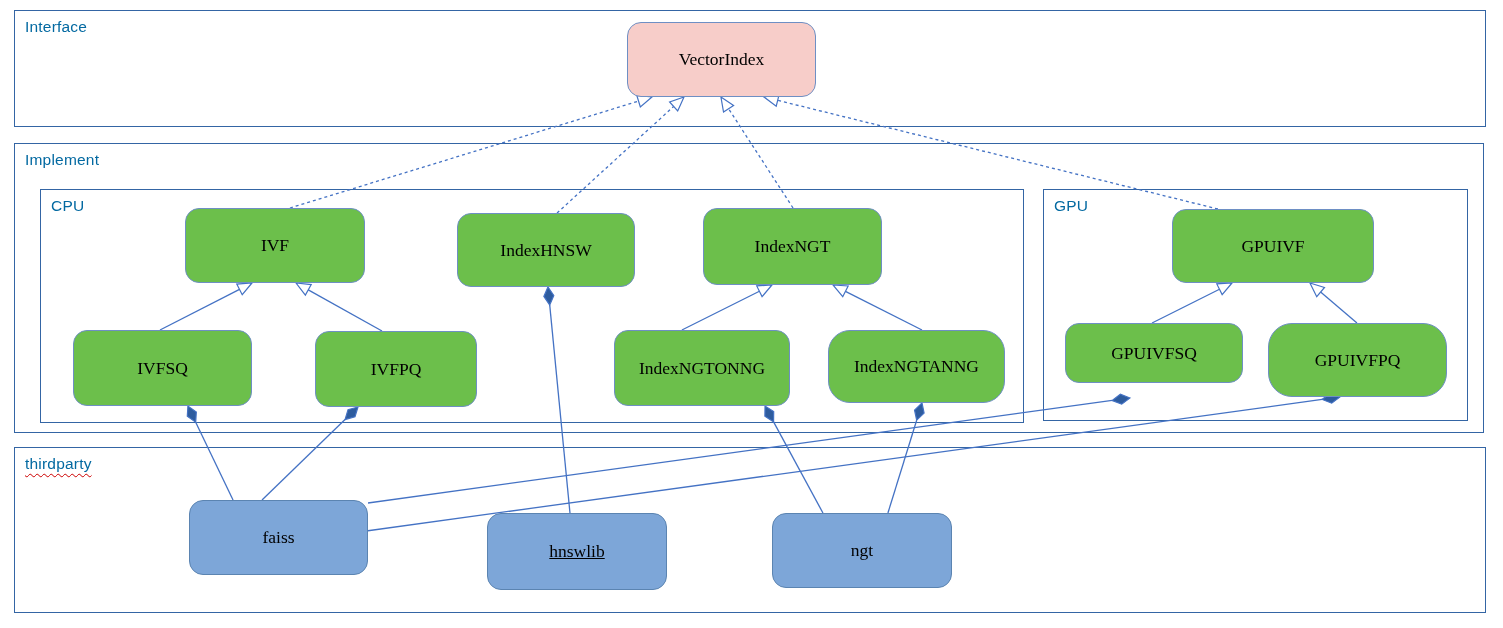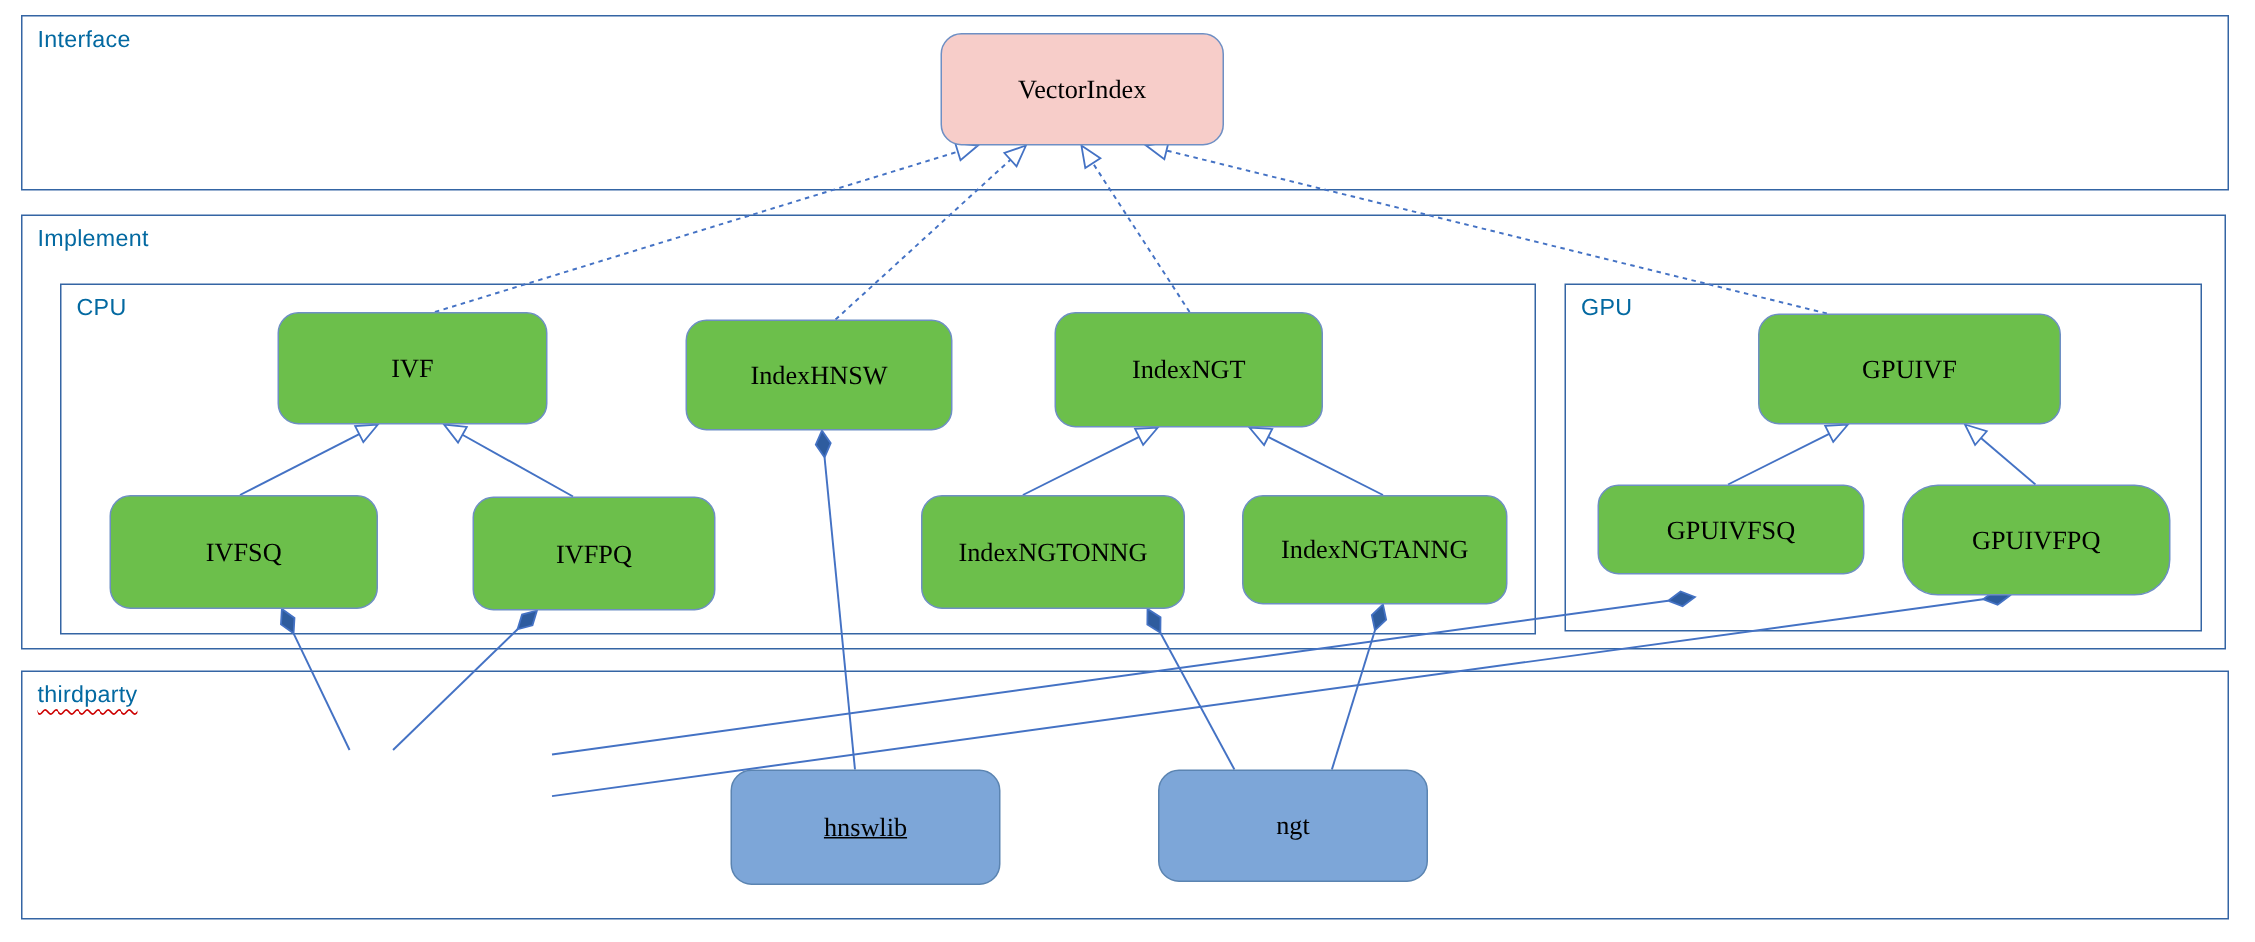--- a/index.html
+++ b/index.html
@@ -148,36 +148,39 @@
   </div>
 
   <div class="node kind-class" style="left:293px;top:331px;width:162px;height:76px;margin-left:22px;">
     <span>IVFPQ</span>
   </div>
 
   <div class="node kind-class" style="left:614px;top:330px;width:176px;height:76px;align-items:center;">
     <span>IndexNGTONNG</span>
   </div>
 
-  <div class="node kind-class" style="left:828px;top:330px;width:177px;height:73px;">
+  <div class="node kind-class" style="left:828px;top:330px;width:177px;height:73px;border-radius:22px;">
     <span>IndexNGTANNG</span>
   </div>
 
   <div class="node kind-class" style="left:1172px;top:209px;width:202px;height:74px;">
     <span>GPUIVF</span>
   </div>
 
   <div class="node kind-class" style="left:1065px;top:323px;width:178px;height:60px;">
     <span>GPUIVFSQ</span>
   </div>
 
   <div class="node kind-class" style="left:1268px;top:323px;width:179px;height:74px;border-radius:24px;">
     <span>GPUIVFPQ</span>
   </div>
 
+  <div class="node kind-thirdparty" style="left:189px;top:500px;width:179px;height:75px;">
+    <span>faiss</span>
+  </div>
 
   <div class="node kind-thirdparty" style="left:487px;top:513px;width:180px;height:77px;text-decoration:underline;">
     <span>hnswlib</span>
   </div>
 
   <div class="node kind-thirdparty" style="left:772px;top:513px;width:180px;height:75px;">
     <span>ngt</span>
   </div>
 
 </div>

